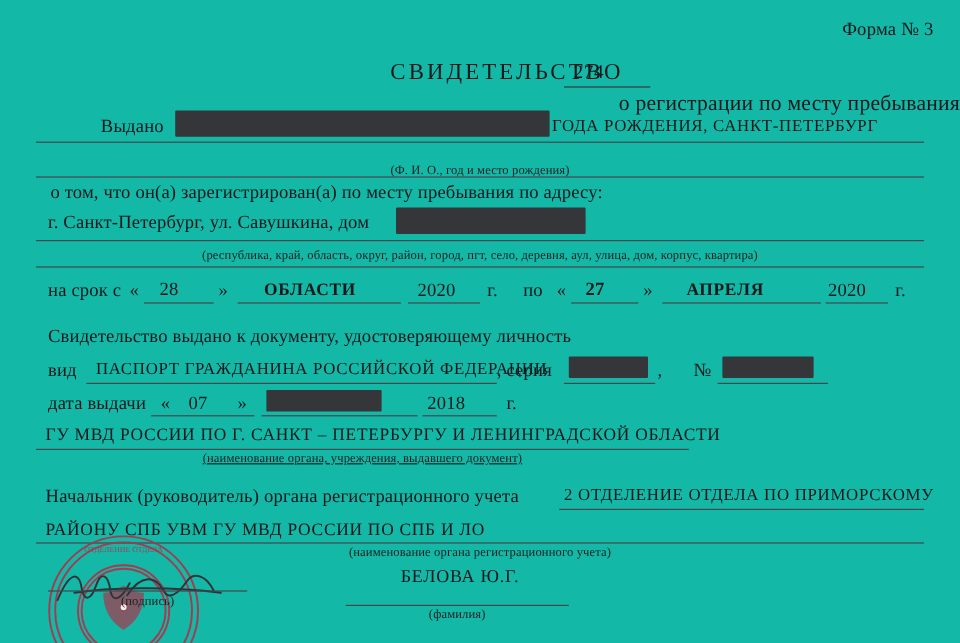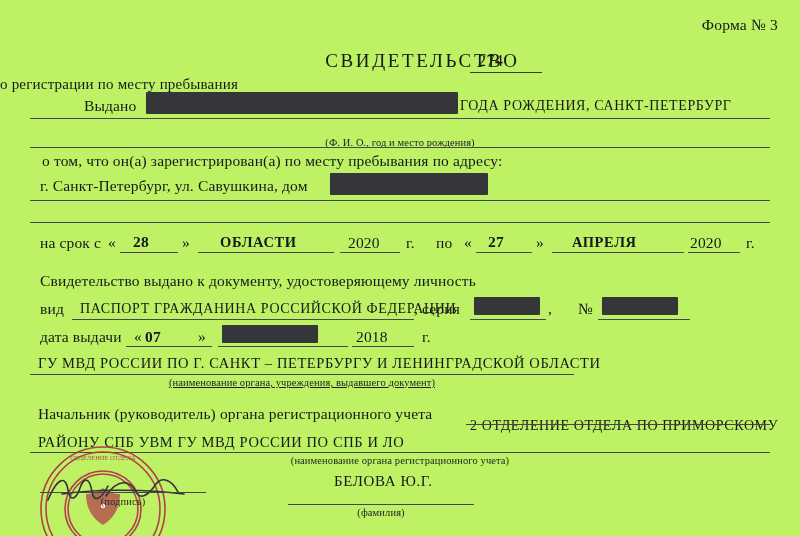--- a/index.html
+++ b/index.html
@@ -12,21 +12,21 @@
     height: 536px;
     position: relative;
     font-family: "Liberation Serif", serif;
     color: #16181c;
     overflow: hidden;
   }
 
   .doc {
     position: absolute;
     inset: 0;
-    background: #bef264;
+    background: #14b8a6;
   }
 
   
   .form-no {
     position: absolute;
     right: 22px;
     top: 16px;
     font-size: 15.5px;
     letter-spacing: .2px;
   }
@@ -56,22 +56,22 @@
     position: absolute;
     left: 470px;
     top: 72px;
     width: 72px;
     border-bottom: 1px solid #3a3a3a;
   }
   .subtitle {
     position: absolute;
     left: 0; right: 0;
     top: 76px;
-    text-align: left;
-    font-size: 15px;
+    text-align: right;
+    font-size: 18px;
     letter-spacing: .2px;
   }
 
   
   .line {
     position: absolute;
     border-bottom: 1px solid #44474c;
   }
   .txt {
     position: absolute;
@@ -136,25 +136,26 @@
   <div class="line" style="left:30px; top:118px; width:740px;"></div>
   <div class="small" style="left:0; right:0; top:137px;">(Ф. И. О., год и место рождения)</div>
 
   <div class="line" style="left:30px; top:147px; width:740px;"></div>
 
   <div class="txt" style="left:40px; top:177px;">г. Санкт-Петербург, ул. Савушкина, дом</div>
 
   <div class="txt" style="left:42px; top:152px;">о том, что он(а) зарегистрирован(а) по месту пребывания по адресу:</div>
   <div class="redact" style="left:330px; top:173px; width:158px; height:22px;"></div>
   <div class="line" style="left:30px; top:200px; width:740px;"></div>
+  <div class="small" style="left:0; right:0; top:208px;">(республика, край, область, округ, район, город, пгт, село, деревня, аул, улица, дом, корпус, квартира)</div>
   <div class="line" style="left:30px; top:222px; width:740px;"></div>
 
   <div class="txt" style="left:40px; top:234px;">на срок с</div>
   <div class="txt" style="left:108px; top:234px;">«</div>
-  <div class="txt" style="left:133px; top:233px; font-weight:bold;">28</div>
+  <div class="txt" style="left:133px; top:233px; font-weight:normal;">28</div>
   <div class="line" style="left:120px; top:252px; width:58px;"></div>
   <div class="txt" style="left:182px; top:234px;">»</div>
   <div class="txt caps" style="left:220px; top:234px; font-size:14.5px; font-weight:bold;">ОБЛАСТИ</div>
   <div class="line" style="left:198px; top:252px; width:136px;"></div>
   <div class="txt" style="left:348px; top:234px;">2020</div>
   <div class="line" style="left:340px; top:252px; width:60px;"></div>
   <div class="txt" style="left:406px; top:234px;">г.</div>
   <div class="txt" style="left:436px; top:234px;">по</div>
   <div class="txt" style="left:464px; top:234px;">«</div>
   <div class="txt" style="left:488px; top:233px; font-weight:bold;">27</div>
@@ -174,35 +175,35 @@
   <div class="txt" style="left:414px; top:300px;">, серия</div>
   <div class="redact" style="left:474px; top:297px; width:66px; height:18px;"></div>
   <div class="line" style="left:470px; top:319px; width:76px;"></div>
   <div class="txt" style="left:548px; top:300px;">,</div>
   <div class="txt" style="left:578px; top:300px;">№</div>
   <div class="redact" style="left:602px; top:297px; width:76px; height:18px;"></div>
   <div class="line" style="left:598px; top:319px; width:92px;"></div>
 
   <div class="txt" style="left:40px; top:328px;">дата выдачи</div>
   <div class="txt" style="left:134px; top:328px;">«</div>
-  <div class="txt" style="left:145px; top:328px; font-weight:bold;">07</div>
+  <div class="txt" style="left:157px; top:328px; font-weight:normal;">07</div>
   <div class="line" style="left:126px; top:346px; width:86px;"></div>
   <div class="txt" style="left:198px; top:328px;">»</div>
   <div class="redact" style="left:222px; top:325px; width:96px; height:18px;"></div>
   <div class="line" style="left:218px; top:346px; width:130px;"></div>
   <div class="txt" style="left:356px; top:328px;">2018</div>
   <div class="line" style="left:352px; top:346px; width:62px;"></div>
   <div class="txt" style="left:422px; top:328px;">г.</div>
 
   <div class="txt caps" style="left:38px; top:355px; font-size:14.5px;">ГУ  МВД  РОССИИ  ПО  Г. САНКТ – ПЕТЕРБУРГУ  И  ЛЕНИНГРАДСКОЙ ОБЛАСТИ</div>
   <div class="line" style="left:30px; top:374px; width:544px;"></div>
   <div class="small" style="left:30px; width:544px; top:377px;text-decoration:underline;">(наименование органа, учреждения, выдавшего документ)</div>
 
   <div class="txt" style="left:38px; top:405px;">Начальник (руководитель) органа регистрационного учета</div>
-  <div class="txt caps" style="left:470px; top:406px; font-size:14px;margin-top:12px;">2 ОТДЕЛЕНИЕ ОТДЕЛА  ПО ПРИМОРСКОМУ</div>
+  <div class="txt caps" style="left:470px; top:406px; font-size:14px;">2 ОТДЕЛЕНИЕ ОТДЕЛА  ПО ПРИМОРСКОМУ</div>
   <div class="line" style="left:466px; top:424px; width:304px;"></div>
   <div class="txt caps" style="left:38px; top:434px; font-size:14.5px;">РАЙОНУ СПБ УВМ  ГУ  МВД РОССИИ  ПО СПБ  И  ЛО</div>
   <div class="line" style="left:30px; top:452px; width:740px;"></div>
   <div class="small" style="left:0; right:0; top:455px;">(наименование органа регистрационного учета)</div>
 
   <div class="stamp">
     <svg width="130" height="130" viewBox="0 0 130 130" aria-hidden="true">
       <g fill="none" stroke="#b2304a" stroke-width="1.6" opacity="0.92">
         <circle cx="65" cy="65" r="62"></circle>
         <circle cx="65" cy="65" r="57"></circle>

